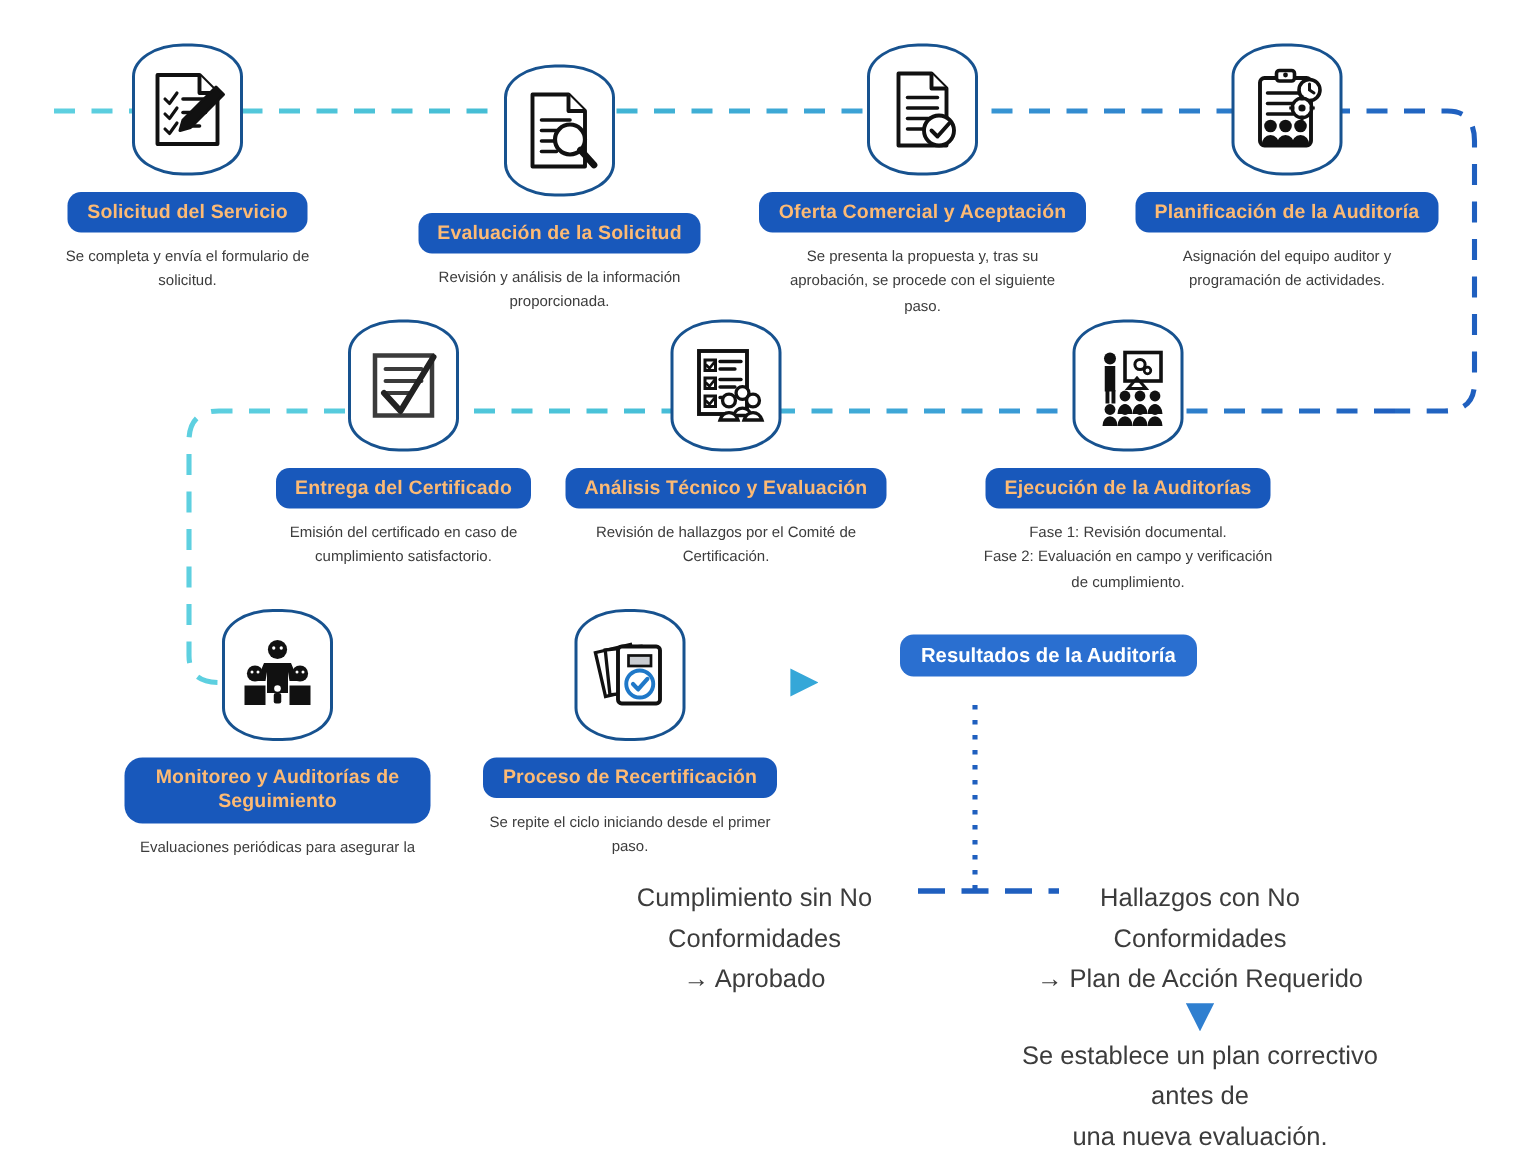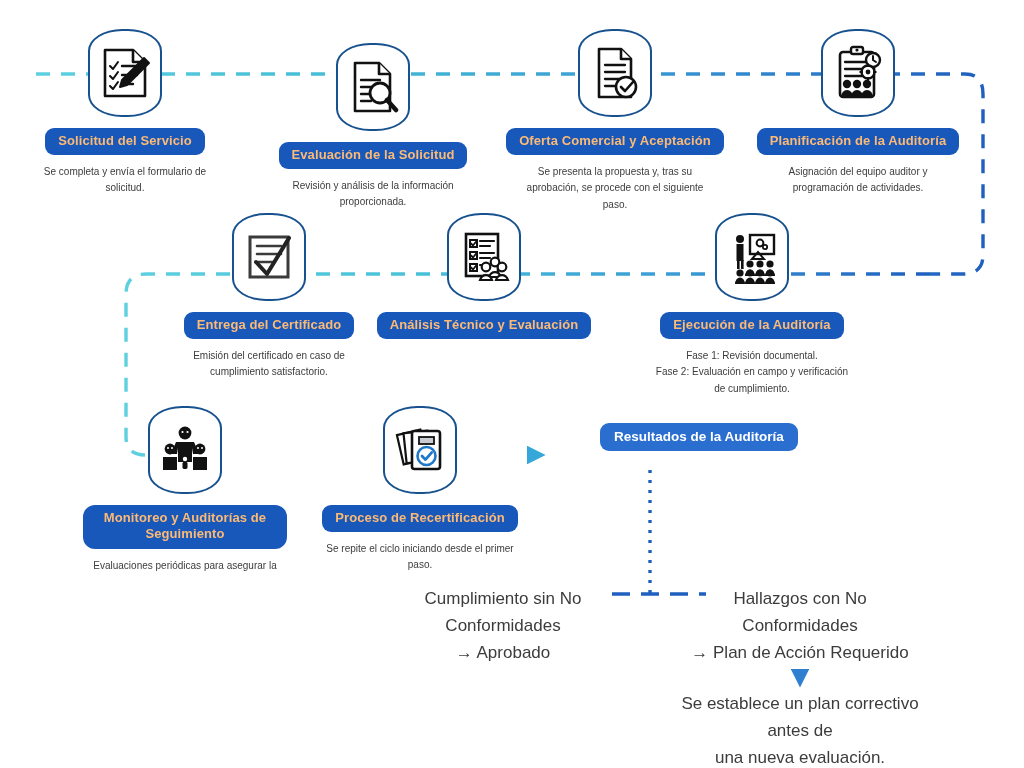--- a/index.html
+++ b/index.html
@@ -288,20 +288,24 @@
           <circle cx="28" cy="38" r="4.3"></circle>
             <path d="M22 51 a6.5 8 0 0 1 12 0 Z"></path>
           <circle cx="44" cy="38" r="4.3"></circle>
             <path d="M38 51 a6.5 8 0 0 1 12 0 Z"></path>
         </g>
       </svg>
     </div>
     <div class="badge-wrap">
       <div class="badge">Análisis Técnico y Evaluación</div>
     </div>
+    <div class="node-desc">
+      <span>Revisión de hallazgos por el Comité de</span>
+      <span>Certificación.</span>
+    </div>
   </div>
 
   <div class="node" style="left:637px; top:213px;">
     <div class="node-icon">
       <svg width="52" height="56" viewBox="0 0 52 56">
         <rect x="24" y="6" width="24" height="19" fill="#fff" stroke="#111" stroke-width="2.4"></rect>
         <circle cx="34" cy="14" r="3.4" fill="none" stroke="#111" stroke-width="2"></circle>
         <circle cx="39" cy="18" r="2.2" fill="none" stroke="#111" stroke-width="1.8"></circle>
         <g fill="#111">
           <circle cx="14" cy="10" r="4"></circle>
@@ -322,21 +326,21 @@
           <circle cx="24" cy="44" r="3.6"></circle>
             <path d="M19 55 a5 6.5 0 0 1 10 0 Z"></path>
           <circle cx="34" cy="44" r="3.6"></circle>
             <path d="M29 55 a5 6.5 0 0 1 10 0 Z"></path>
           <circle cx="44" cy="44" r="3.6"></circle>
             <path d="M39 55 a5 6.5 0 0 1 10 0 Z"></path>
         </g>
       </svg>
     </div>
     <div class="badge-wrap">
-      <div class="badge">Ejecución de la Auditoría</div>
+      <div class="badge">Ejecución de la Auditorías</div>
     </div>
     <div class="node-desc">
       <span>Fase 1: Revisión documental.</span>
       <span>Fase 2: Evaluación en campo y verificación</span>
       <span>de cumplimiento.</span>
     </div>
   </div>
 
   <div class="node" style="left:70px; top:406px;">
     <div class="node-icon">

